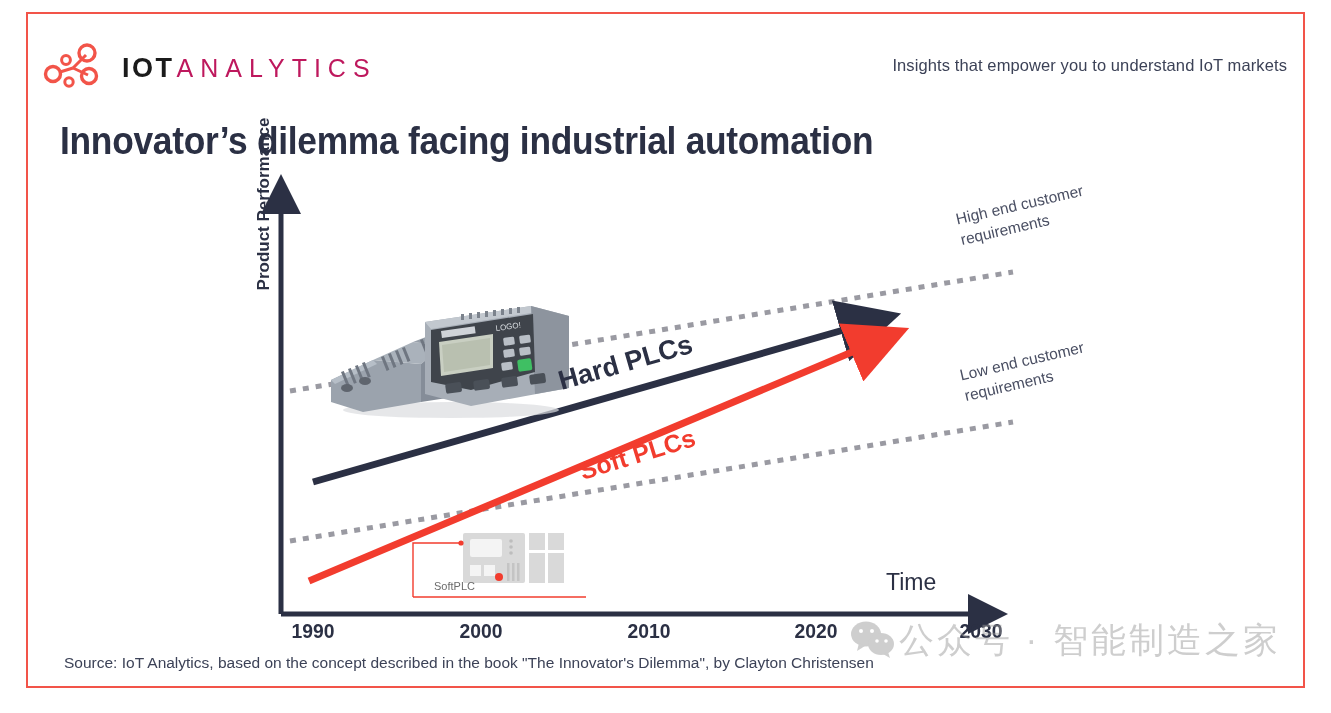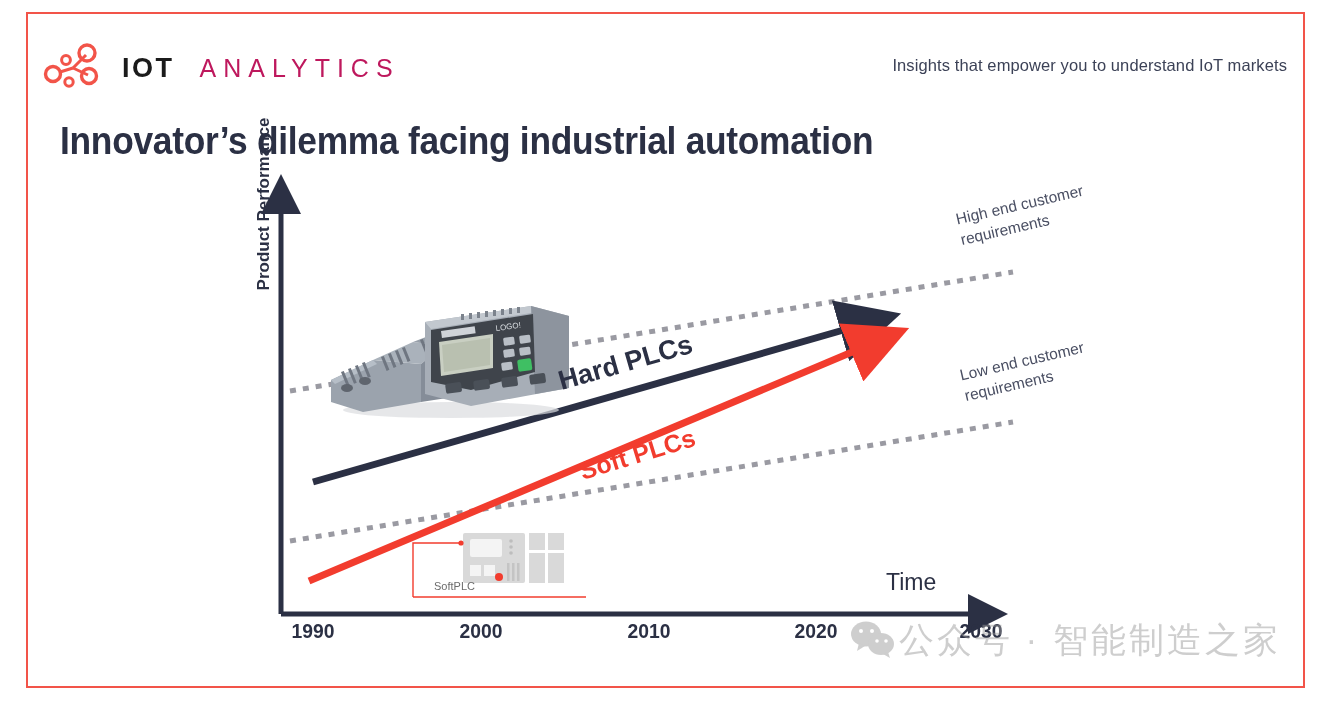--- a/index.html
+++ b/index.html
@@ -4,21 +4,21 @@
 <style>
   html,body{margin:0;padding:0;background:#ffffff;}
   body{width:1331px;height:713px;font-family:"Liberation Sans",sans-serif;overflow:hidden;}
 
   .card{position:absolute;left:26px;top:12px;width:1279px;height:676px;
         border:2px solid #F25449;background:#fff;box-sizing:border-box;}
 
   
   .brand{position:absolute;left:14px;top:28px;display:flex;align-items:center;gap:18px;}
   .brand-mark{width:62px;height:52px;}
-  .brand-text{display:flex;align-items:baseline;gap:25px;}
+  .brand-text{display:flex;align-items:baseline;gap:2px;}
   .brand-iot{font-size:27px;font-weight:bold;letter-spacing:2.5px;color:#1b1b1b;}
   .brand-analytics{font-size:25px;font-weight:400;letter-spacing:7px;color:#be185d;}
   .tagline{position:absolute;right:16px;top:42px;font-size:16.5px;color:#3c4257;
            letter-spacing:.1px;white-space:nowrap;margin-left:34px;}
 
   
   .title{position:absolute;left:32px;top:106px;font-size:38px;font-weight:bold;
          color:#2b3044;letter-spacing:-.3px;white-space:nowrap;
          font-family:"Liberation Sans Narrow","Liberation Sans",sans-serif;
          transform:scaleX(.93);transform-origin:left center;}
@@ -240,20 +240,21 @@
       <span>High end customer<br>requirements</span>
     </div>
     <div class="rot-label lbl-low">
       <span>Low end customer<br>requirements</span>
     </div>
 
     <div class="series-label lbl-hard">Hard PLCs</div>
     <div class="series-label lbl-soft">Soft PLCs</div>
   </div>
 
+  <div class="source">Source: IoT Analytics, based on the concept described in the book "The Innovator's Dilemma", by Clayton Christensen</div>
 
   <div class="watermark">
     <span>
       <svg viewBox="0 0 50 40" width="50" height="40">
         <ellipse cx="17" cy="15" rx="15" ry="12.5" fill="#9a9a9a"></ellipse>
         <polygon points="10,24 8,32 16,27" fill="#9a9a9a"></polygon>
         <circle cx="12" cy="12" r="2" fill="#fff"></circle>
         <circle cx="23" cy="12" r="2" fill="#fff"></circle>
         <ellipse cx="32" cy="25" rx="13" ry="11" fill="#9a9a9a"></ellipse>
         <polygon points="39,33 41,39 34,35" fill="#9a9a9a"></polygon>

